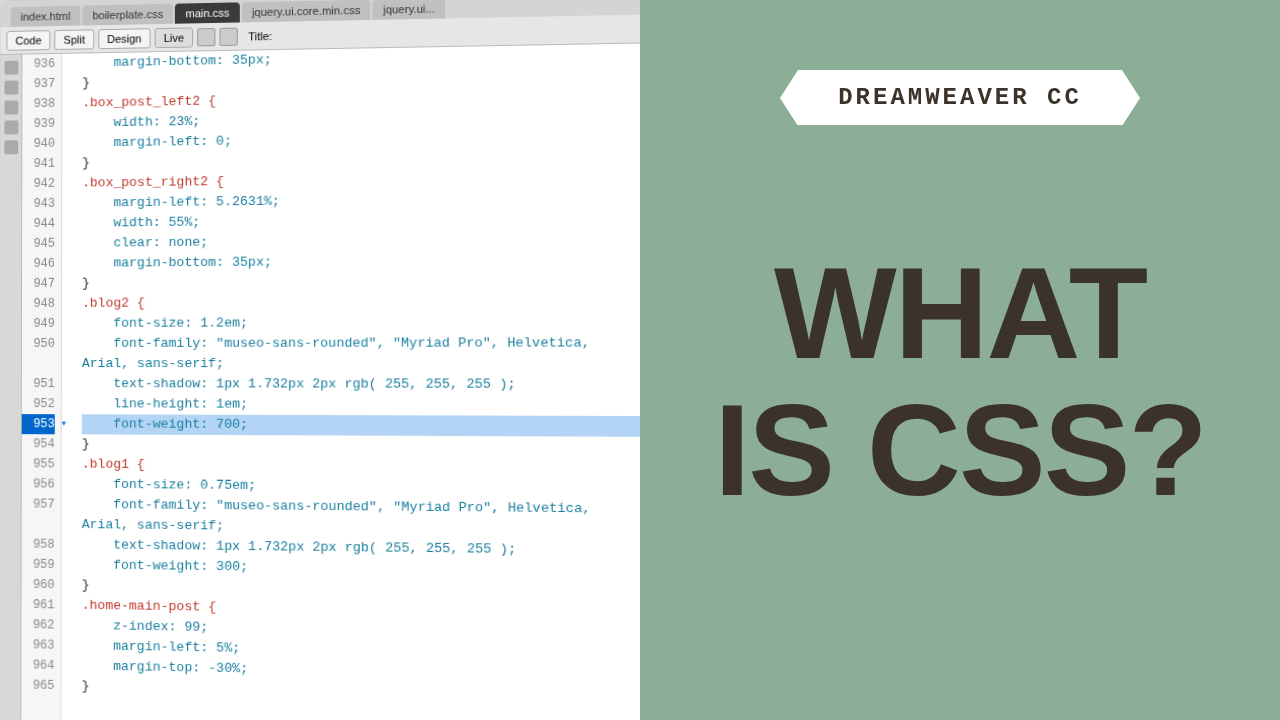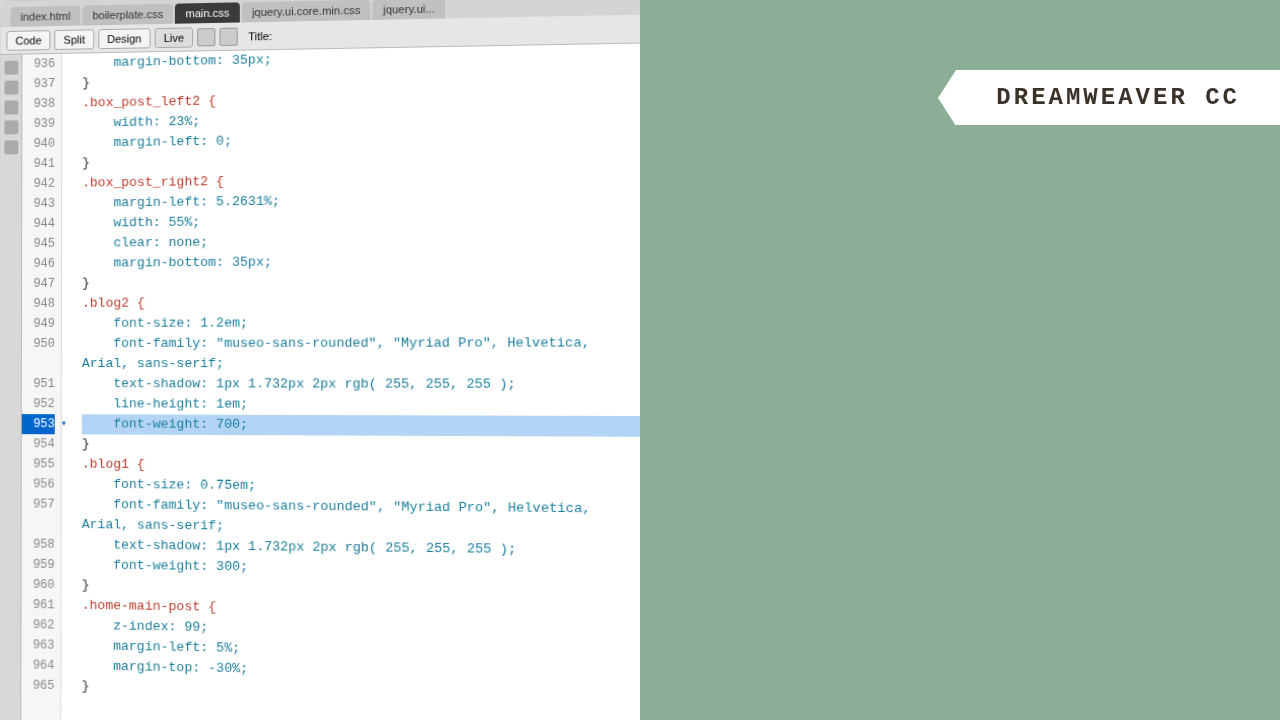--- a/index.html
+++ b/index.html
@@ -1,18 +1,18 @@
 <!DOCTYPE html>
 <html><head>
 <meta charset="utf-8">
 <style>
 * { margin: 0; padding: 0; box-sizing: border-box; }
 body { width: 1280px; height: 720px; overflow: hidden; font-family: Arial, sans-serif; display: flex; }
 .left-panel { width: 640px; height: 720px; background: #e8e8e8; position: relative; overflow: hidden; }
-.right-panel { width: 640px; height: 720px; background: #8DAE96; display: flex; flex-direction: column; align-items: flex-end; }
+.right-panel { width: 640px; height: 720px; background: #8DAE96; display: flex; flex-direction: column; align-items: center; }
 .banner-wrap { margin-top: 70px; position: relative; }
 .banner { background: #fff; padding: 14px 40px; position: relative; }
 .banner::before, .banner::after { content: ''; position: absolute; top: 0; width: 0; height: 0; border-top: 28px solid transparent; border-bottom: 28px solid transparent; }
 .banner::before { left: -18px; border-right: 18px solid #fff; }
 .banner::after { right: -18px; border-left: 18px solid #fff; }
 .banner-text { font-family: "Courier New", monospace; font-weight: bold; letter-spacing: 3px; font-size: 24px; color: #3b332a; }
 .headline { margin-top: 120px; text-align: center; }
 .headline-line { font-weight: 900; color: #3b332a; line-height: 1.05; font-size: 130px; letter-spacing: -2px; font-family: Arial, Helvetica, sans-serif; }
 
 
@@ -137,13 +137,17 @@
           <div class="row"><span class="punc">}</span></div>
         </div>
     </div>
   </div>
 </div>
 
 <div class="right-panel">
   <div class="banner-wrap">
     <div class="banner"><span class="banner-text">DREAMWEAVER CC</span></div>
   </div>
+  <div class="headline">
+    <div class="headline-line">WHAT</div>
+    <div class="headline-line">IS CSS?</div>
+  </div>
 </div>
 
 </body></html>

